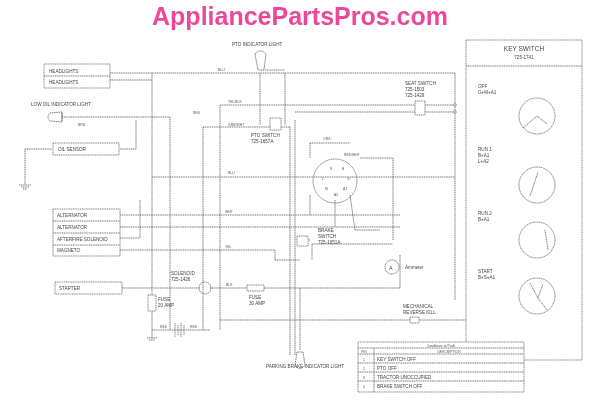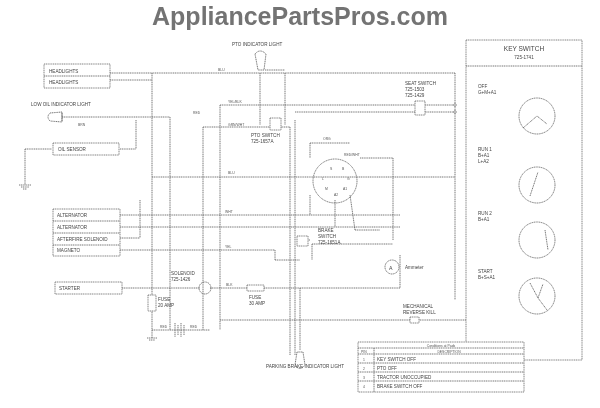--- a/index.html
+++ b/index.html
@@ -1,17 +1,17 @@
 <!DOCTYPE html>
 <html><head>
 <meta charset="utf-8">
 <style>
   html, body { margin: 0; padding: 0; background: #ffffff; }
   body { width: 600px; height: 408px; position: relative; overflow: hidden; font-family: "Liberation Sans", sans-serif; }
-  .watermark { position: absolute; left: 0; top: 2px; width: 600px; text-align: center; font-size: 25px; font-weight: bold; color: #737373; letter-spacing: 0px; }
+  .watermark { position: absolute; left: 0; top: 2px; width: 600px; text-align: center; font-size: 25px; font-weight: bold; color: #ec4899; letter-spacing: 0px; }
   svg { position: absolute; left: 0; top: 0; }
   .w { stroke: #555; stroke-width: 0.8; fill: none; stroke-dasharray: 1.2 0.6; }
   .box { stroke: #666; stroke-width: 0.8; fill: #fff; stroke-dasharray: 1.2 0.6; }
   .t { font-family: "Liberation Sans", sans-serif; font-size: 4.6px; fill: #444; }
   .tl { font-family: "Liberation Sans", sans-serif; font-size: 5.2px; fill: #444; }
   .tk { font-family: "Liberation Sans", sans-serif; font-size: 6.5px; fill: #444; }
   .tiny { font-family: "Liberation Sans", sans-serif; font-size: 3.4px; fill: #555; }
   .dot { fill: #fff; stroke: #555; stroke-width: 0.6; }
 </style>
 </head>

